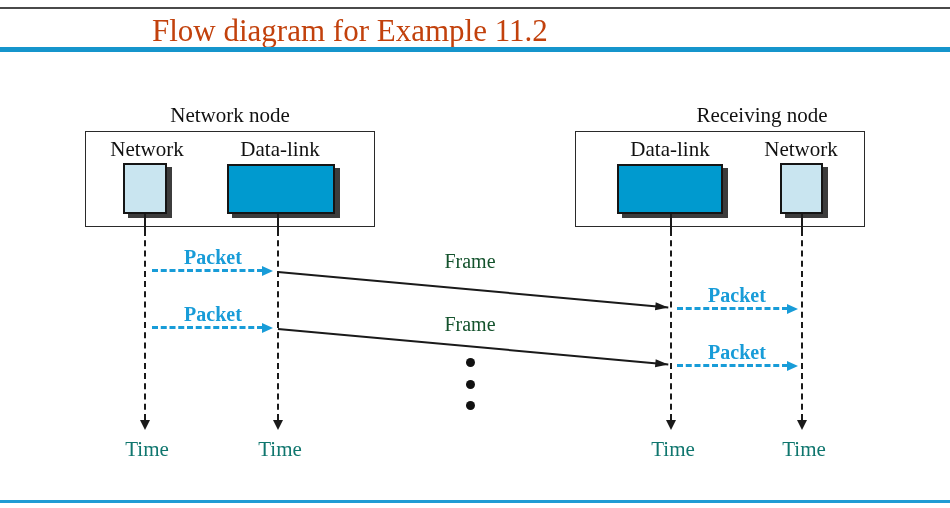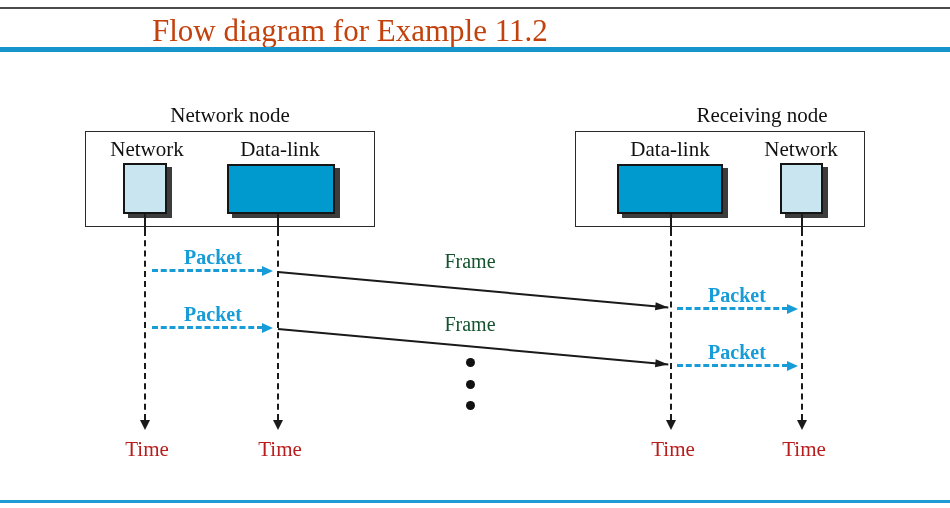--- a/index.html
+++ b/index.html
@@ -18,21 +18,21 @@
   .node-box { border:1.5px solid #2a2a2a; background:#ffffff; box-sizing:border-box; }
   .node-title { font-size:21px; color:#111; transform:translateX(-50%); white-space:nowrap; }
   .layer-lbl { font-size:21px; color:#111; transform:translateX(-50%); white-space:nowrap; }
   .layer-box { border:2px solid #151515; box-sizing:border-box; box-shadow:5px 4px 0 #3c3c3c; }
   .net-fill { background:#c9e5f0; }
   .dl-fill  { background:#009acf; }
   
   .tl-solid { width:0; border-left:2px solid #1a1a1a; }
   .tl-dash  { width:0; border-left:2px dashed #1a1a1a; }
   .tl-head  { width:0; height:0; border-left:5px solid transparent; border-right:5px solid transparent; border-top:10px solid #1a1a1a; }
-  .time-lbl { font-size:21px; color:#b91c1c; transform:translateX(-50%); white-space:nowrap; }
+  .time-lbl { font-size:21px; color:#0f766e; transform:translateX(-50%); white-space:nowrap; }
   
   .pk-line { height:0; border-top:3px dashed #189cd8; }
   .pk-head { width:0; height:0; border-top:5px solid transparent; border-bottom:5px solid transparent; border-left:11px solid #189cd8; }
   .packet-lbl { font-size:20px; font-weight:bold; color:#189cd8; transform:translateX(-50%); white-space:nowrap; }
   
   .fr-line { height:0; border-top:2px solid #1a1a1a; transform-origin:0 0; transform:rotate(5.2deg); }
   .fr-head { position:absolute; right:0; top:-5px; width:0; height:0; border-top:4px solid transparent; border-bottom:4px solid transparent; border-left:13px solid #1a1a1a; }
   .frame-lbl { font-size:20px; color:#14532d; transform:translateX(-50%); white-space:nowrap; }
   .dot { width:9px; height:9px; border-radius:50%; background:#111; }
 </style>

